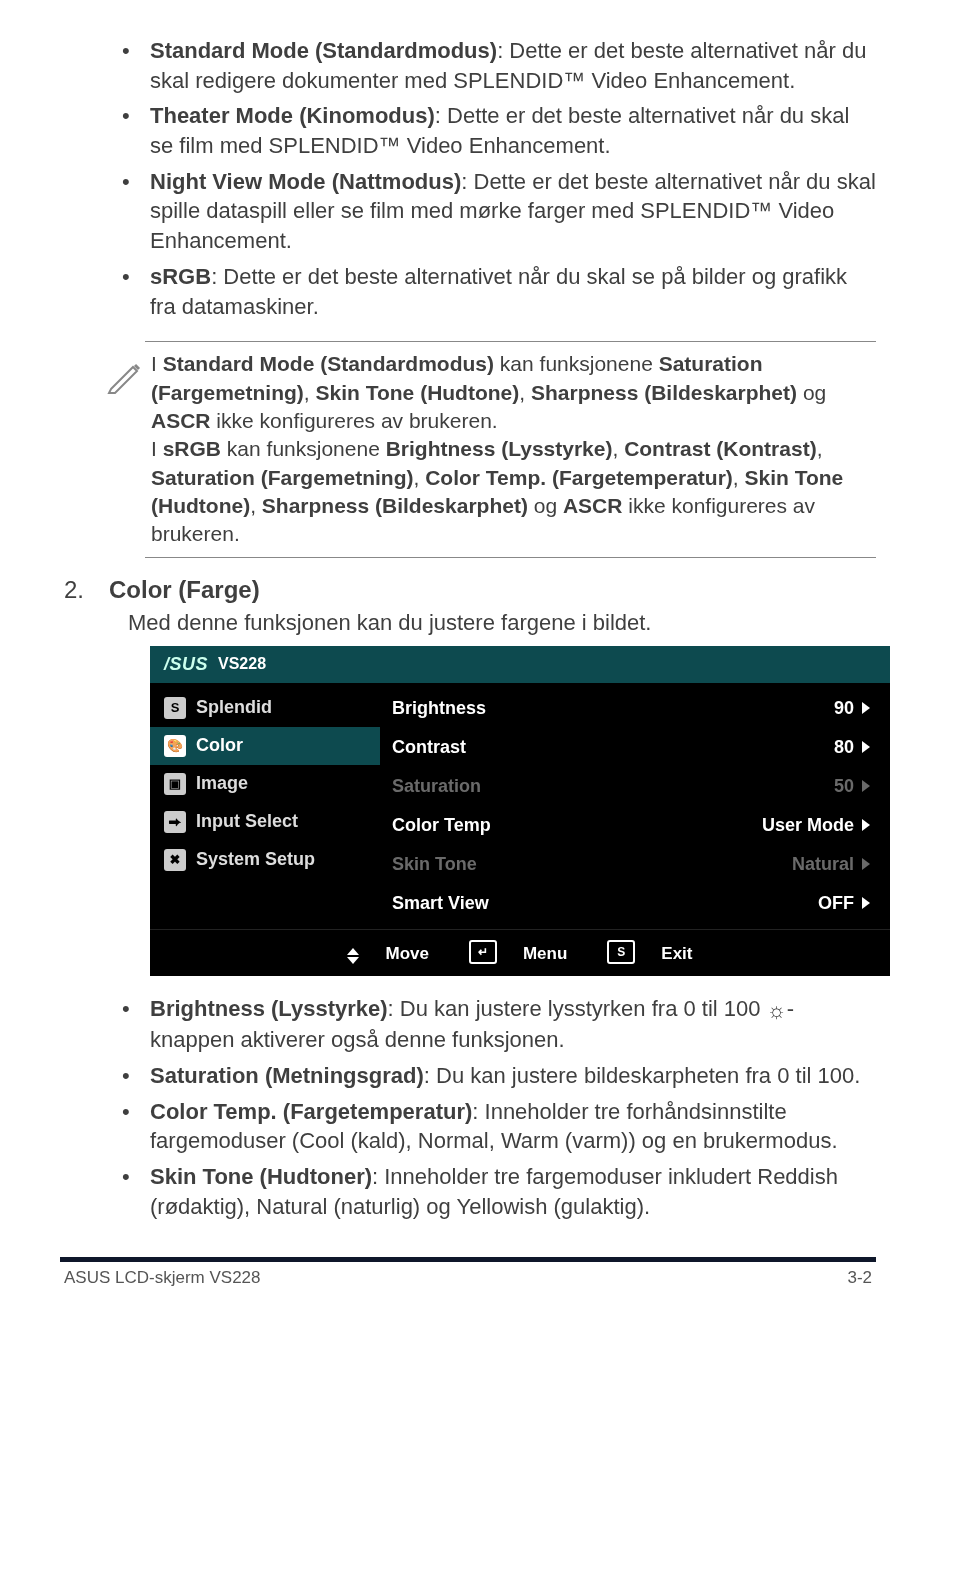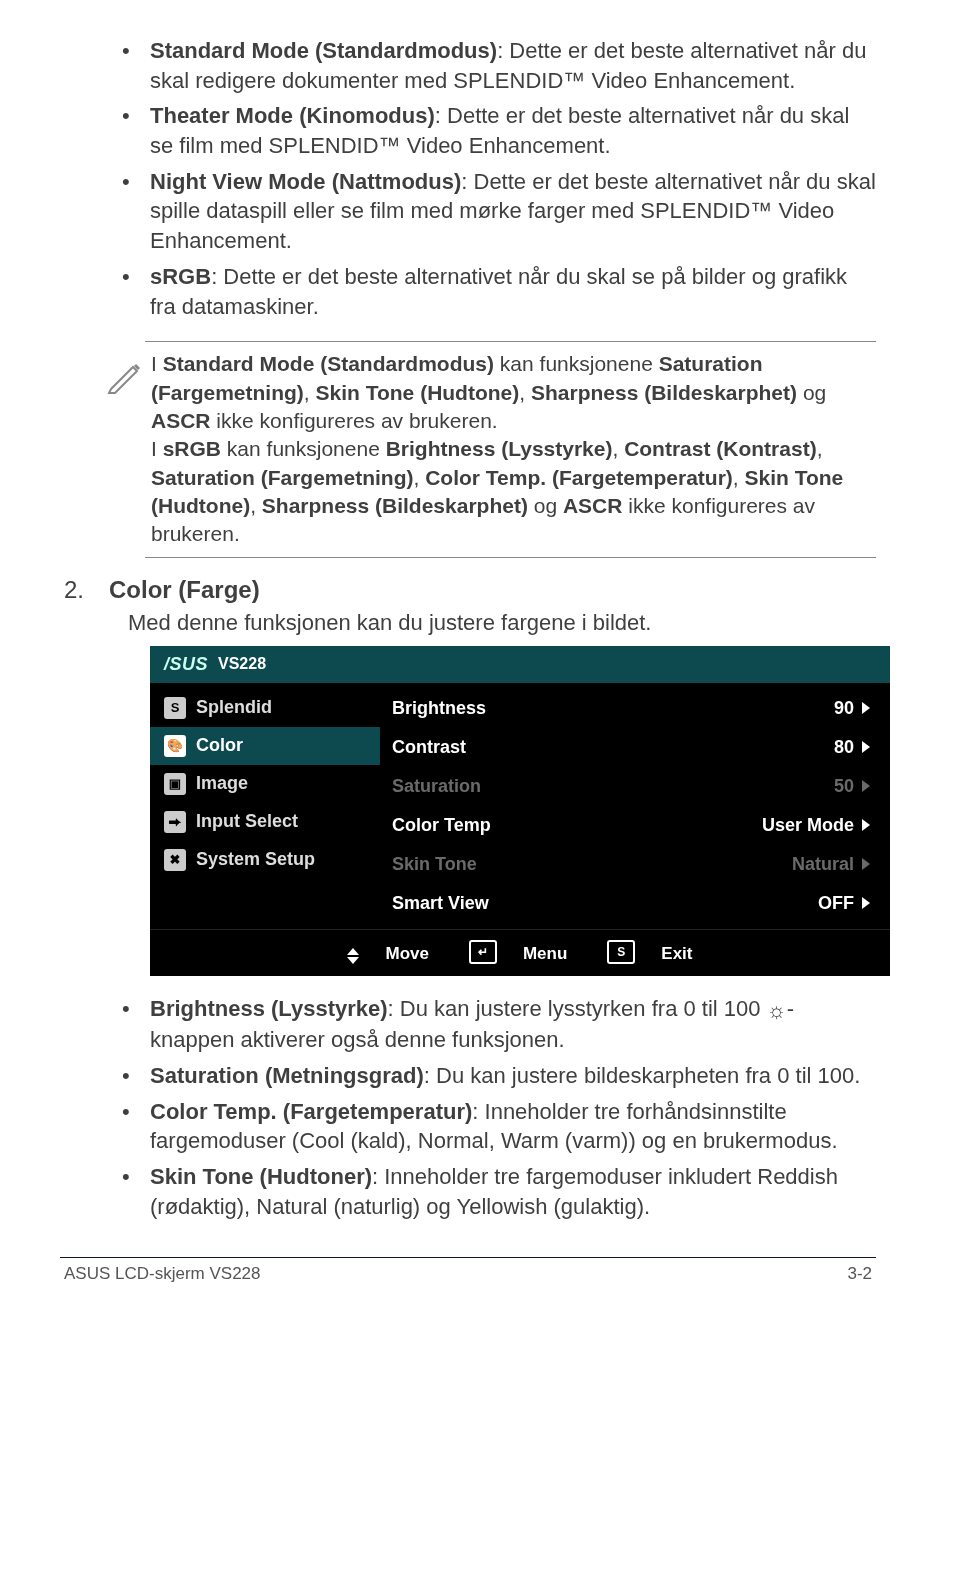--- a/index.html
+++ b/index.html
@@ -186,21 +186,21 @@
     line-height: 0;
     gap: 2px;
   }
   .tri-up {
     width:0;height:0;border-left:6px solid transparent;border-right:6px solid transparent;border-bottom:7px solid #fff;
   }
   .tri-down {
     width:0;height:0;border-left:6px solid transparent;border-right:6px solid transparent;border-top:7px solid #fff;
   }
   .page-footer {
-    border-top: 1px solid #0f172a;
+    border-top: 5px solid #0f172a;
     margin-top: 36px;
     padding: 6px 4px 14px;
     display: flex;
     justify-content: space-between;
     font-size: 17px;
     color: #555;
   }
   .sun-glyph { font-size: 22px; vertical-align: -2px; }
   .contrast-glyph { font-size: 22px; vertical-align: -2px; }
 </style>

